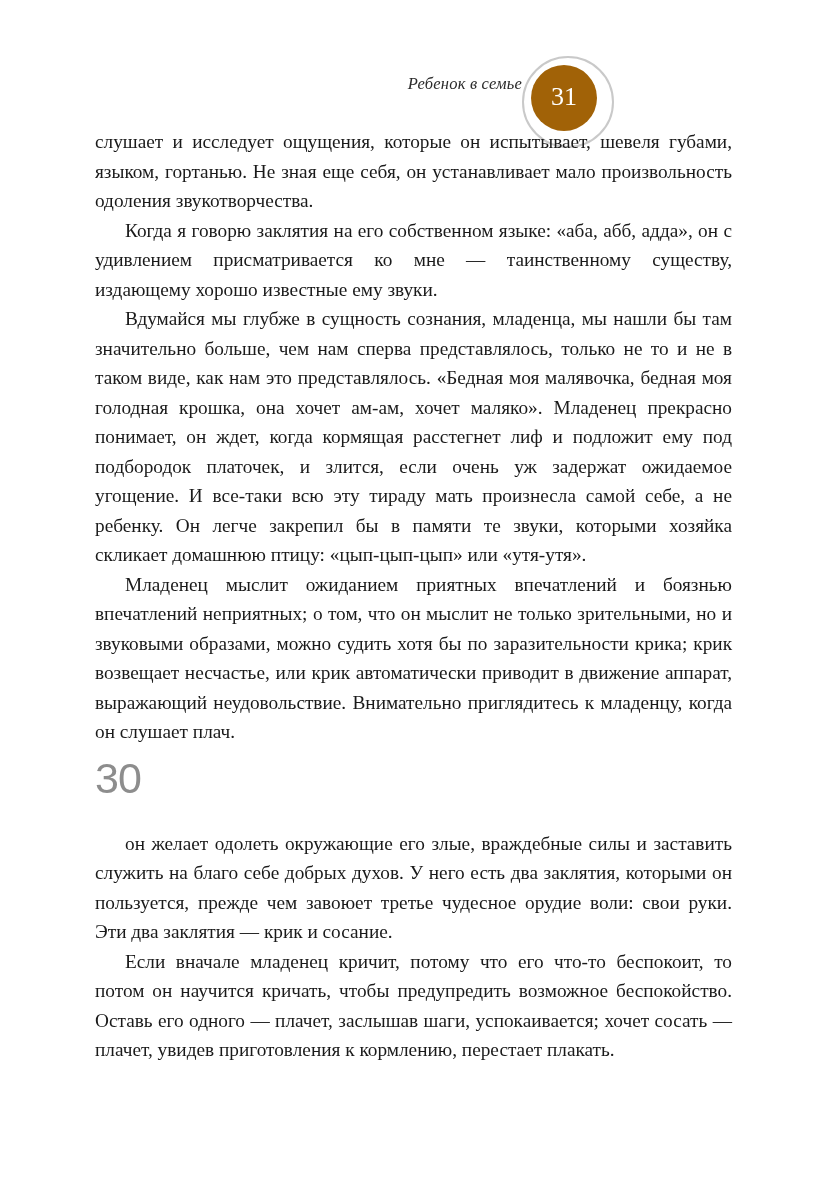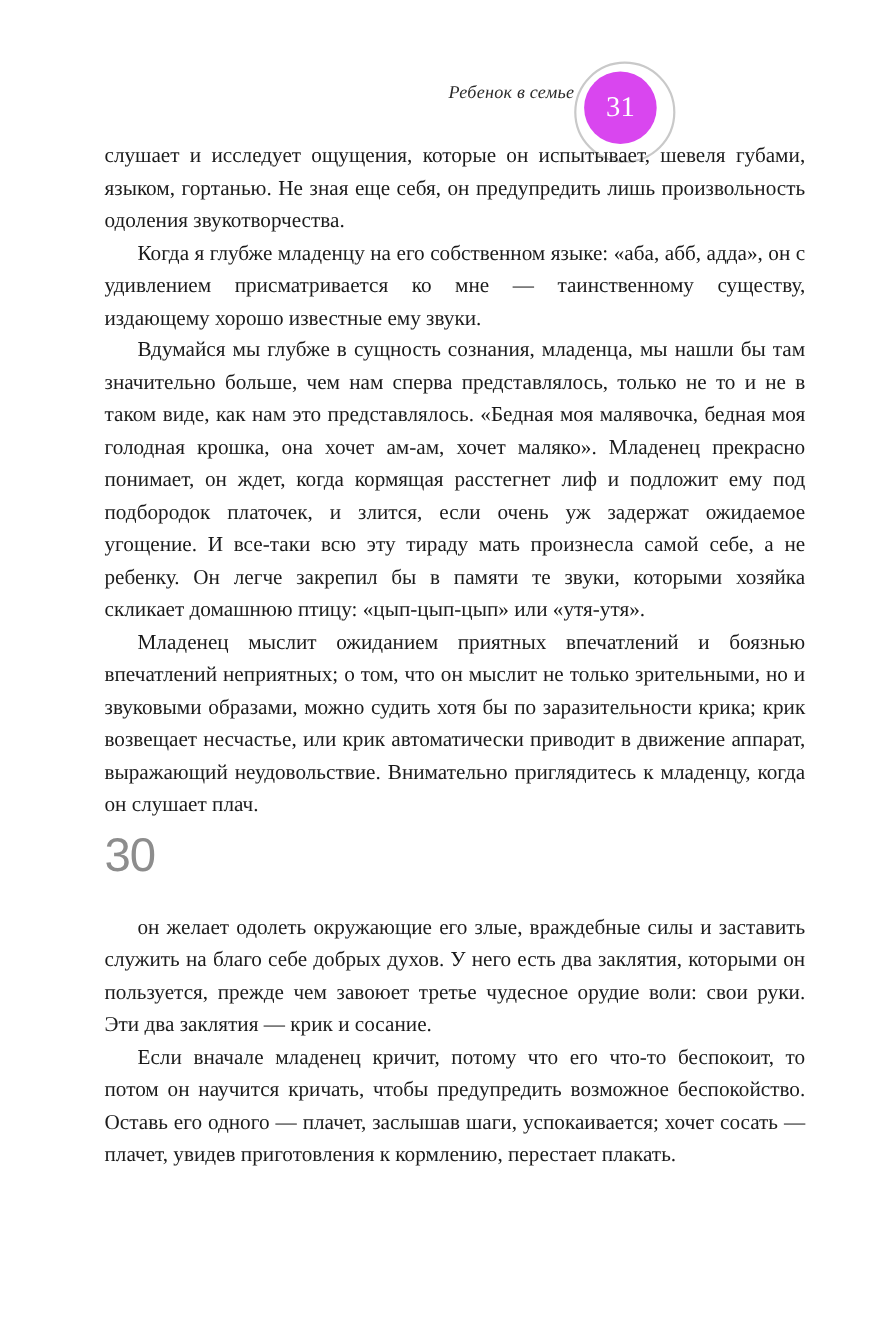--- a/index.html
+++ b/index.html
@@ -60,21 +60,21 @@
     border: 2px solid #c9c9c9;
     box-sizing: border-box;
   }
   .folio-disc {
     position: absolute;
     left: 9px;
     top: 9px;
     width: 66px;
     height: 66px;
     border-radius: 50%;
-    background: #d946ef;
+    background: #a16207;
     display: flex;
     align-items: center;
     justify-content: center;
   }
   .folio-number {
     font-family: "Liberation Serif", "DejaVu Serif", serif;
     font-size: 26px;
     color: #ffffff;
     line-height: 1;
     padding-bottom: 2px;
@@ -144,22 +144,22 @@
     <div class="folio-wrap">
       <div class="folio-ring"></div>
       <div class="folio-disc">
         <span class="folio-number">31</span>
       </div>
     </div>
   </div>
 
   <div class="body-col">
 
-    <p class="para">слушает и исследует ощущения, которые он испытывает, шевеля губами, языком, гортанью. Не зная еще себя, он предупредить лишь произвольность одоления звукотворчества.</p>
-    <p class="para indent">Когда я глубже младенцу на его собственном языке: «аба, абб, адда», он с удивлением присматривается ко мне — таинственному существу, издающему хорошо известные ему звуки.</p>
+    <p class="para">слушает и исследует ощущения, которые он испытывает, шевеля губами, языком, гортанью. Не зная еще себя, он устанавливает мало произвольность одоления звукотворчества.</p>
+    <p class="para indent">Когда я говорю заклятия на его собственном языке: «аба, абб, адда», он с удивлением присматривается ко мне — таинственному существу, издающему хорошо известные ему звуки.</p>
     <p class="para indent">Вдумайся мы глубже в сущность сознания, младенца, мы нашли бы там значительно больше, чем нам сперва представлялось, только не то и не в таком виде, как нам это представлялось. «Бедная моя малявочка, бедная моя голодная крошка, она хочет ам-ам, хочет маляко». Младенец прекрасно понимает, он ждет, когда кормящая расстегнет лиф и подложит ему под подбородок платочек, и злится, если очень уж задержат ожидаемое угощение. И все-таки всю эту тираду мать произнесла самой себе, а не ребенку. Он легче закрепил бы в памяти те звуки, которыми хозяйка скликает домашнюю птицу: «цып-цып-цып» или «утя-утя».</p>
     <p class="para indent">Младенец мыслит ожиданием приятных впечатлений и боязнью впечатлений неприятных; о том, что он мыслит не только зрительными, но и звуковыми образами, можно судить хотя бы по заразительности крика; крик возвещает несчастье, или крик автоматически приводит в движение аппарат, выражающий неудовольствие. Внимательно приглядитесь к младенцу, когда он слушает плач.</p>
 
     <div class="section">
       <div class="section-number">30</div>
     </div>
 
     <p class="para indent after-section">он желает одолеть окружающие его злые, враждебные силы и заставить служить на благо себе добрых духов. У него есть два заклятия, которыми он пользуется, прежде чем завоюет третье чудесное орудие воли: свои руки. Эти два заклятия — крик и сосание.</p>
     <p class="para indent">Если вначале младенец кричит, потому что его что-то беспокоит, то потом он научится кричать, чтобы предупредить возможное беспокойство. Оставь его одного — плачет, заслышав шаги, успокаивается; хочет сосать — плачет, увидев приготовления к кормлению, перестает плакать.</p>
 

